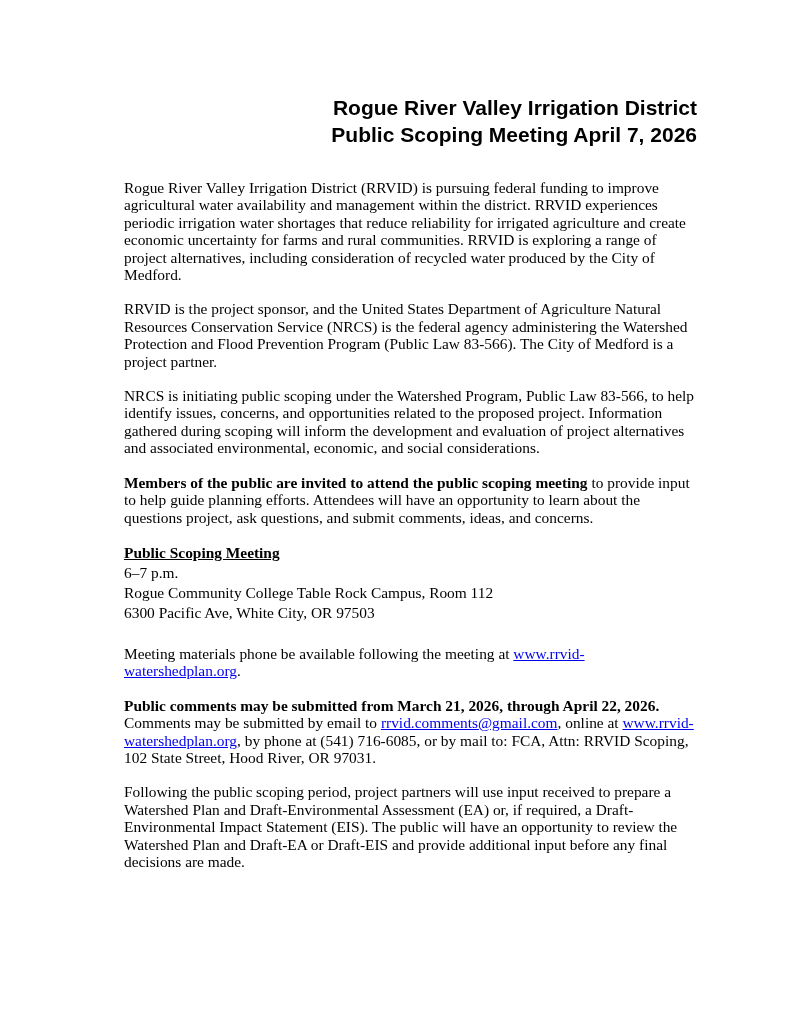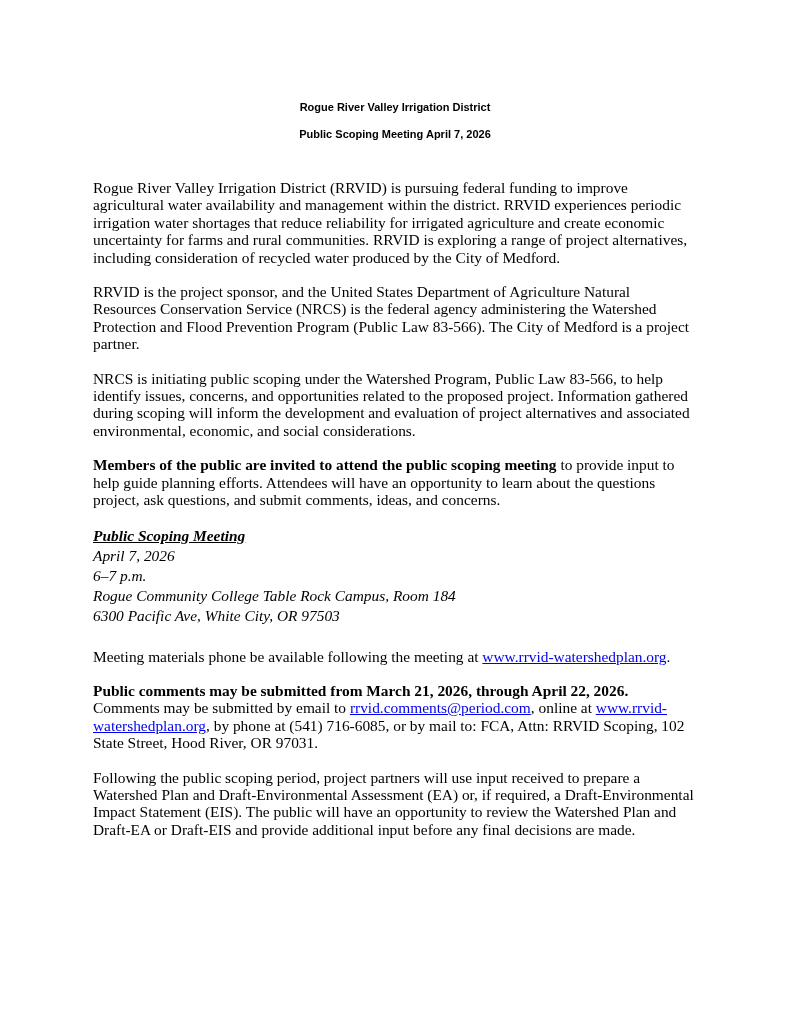--- a/index.html
+++ b/index.html
@@ -16,35 +16,35 @@
     padding: 94px 94px 0 93px;
     color: #000000;
     font-family: "Liberation Serif", serif;
     font-size: 15.4px;
     line-height: 17.4px;
     overflow: hidden;
   }
   .title {
     font-family: "Liberation Sans", sans-serif;
     font-weight: bold;
-    font-size: 11px;
+    font-size: 21px;
     line-height: 27px;
-    text-align: center;
+    text-align: right;
     margin-bottom: 31px;
   }
   .para {
     margin: 0 0 17px 0;
   }
   .para.tight {
     line-height: 20px;
     margin-bottom: 22px;
-    font-style: italic;
   }
   .line {
     display: block;
+    margin-left: 31px;
   }
   .bold {
     font-weight: bold;
   }
   .underline {
     text-decoration: underline;
   }
   a.doclink {
     color: var(--link-color, #0000EE);
     cursor: pointer;
@@ -66,29 +66,28 @@
         <div class="line"><span>RRVID is the project sponsor, and the United States Department of Agriculture Natural Resources Conservation Service (NRCS) is the federal agency administering the Watershed Protection and Flood Prevention Program (Public Law 83-566). The City of Medford is a project partner.</span></div>
       </div>
       <div class="para">
         <div class="line"><span>NRCS is initiating public scoping under the Watershed Program, Public Law 83-566, to help identify issues, concerns, and opportunities related to the proposed project. Information gathered during scoping will inform the development and evaluation of project alternatives and associated environmental, economic, and social considerations.</span></div>
       </div>
       <div class="para">
         <div class="line"><span class="bold">Members of the public are invited to attend the public scoping meeting</span><span> to provide input to help guide planning efforts. Attendees will have an opportunity to learn about the questions project, ask questions, and submit comments, ideas, and concerns.</span></div>
       </div>
       <div class="para tight">
         <div class="line"><span class="bold underline">Public Scoping Meeting</span></div>
-        <div class="line"><span>April 7, 2026</span></div>
         <div class="line"><span>6–7 p.m.</span></div>
-        <div class="line"><span>Rogue Community College Table Rock Campus, Room 184</span></div>
+        <div class="line"><span>Rogue Community College Table Rock Campus, Room 112</span></div>
         <div class="line"><span>6300 Pacific Ave, White City, OR 97503</span></div>
       </div>
       <div class="para">
         <div class="line"><span>Meeting materials phone be available following the meeting at </span><a class="doclink" href="#">www.rrvid-watershedplan.org</a><span>.</span></div>
       </div>
       <div class="para">
         <div class="line"><span class="bold">Public comments may be submitted from March 21, 2026, through April 22, 2026.</span></div>
-        <div class="line"><span>Comments may be submitted by email to </span><a class="doclink" href="#">rrvid.comments@period.com</a><span>, online at </span><a class="doclink" href="#">www.rrvid-watershedplan.org</a><span>, by phone at (541) 716-6085, or by mail to: FCA, Attn: RRVID Scoping, 102 State Street, Hood River, OR 97031.</span></div>
+        <div class="line"><span>Comments may be submitted by email to </span><a class="doclink" href="#">rrvid.comments@gmail.com</a><span>, online at </span><a class="doclink" href="#">www.rrvid-watershedplan.org</a><span>, by phone at (541) 716-6085, or by mail to: FCA, Attn: RRVID Scoping, 102 State Street, Hood River, OR 97031.</span></div>
       </div>
       <div class="para">
         <div class="line"><span>Following the public scoping period, project partners will use input received to prepare a Watershed Plan and Draft-Environmental Assessment (EA) or, if required, a Draft-Environmental Impact Statement (EIS). The public will have an opportunity to review the Watershed Plan and Draft-EA or Draft-EIS and provide additional input before any final decisions are made.</span></div>
       </div>
     </div>
 </div>
 
 </body></html>

